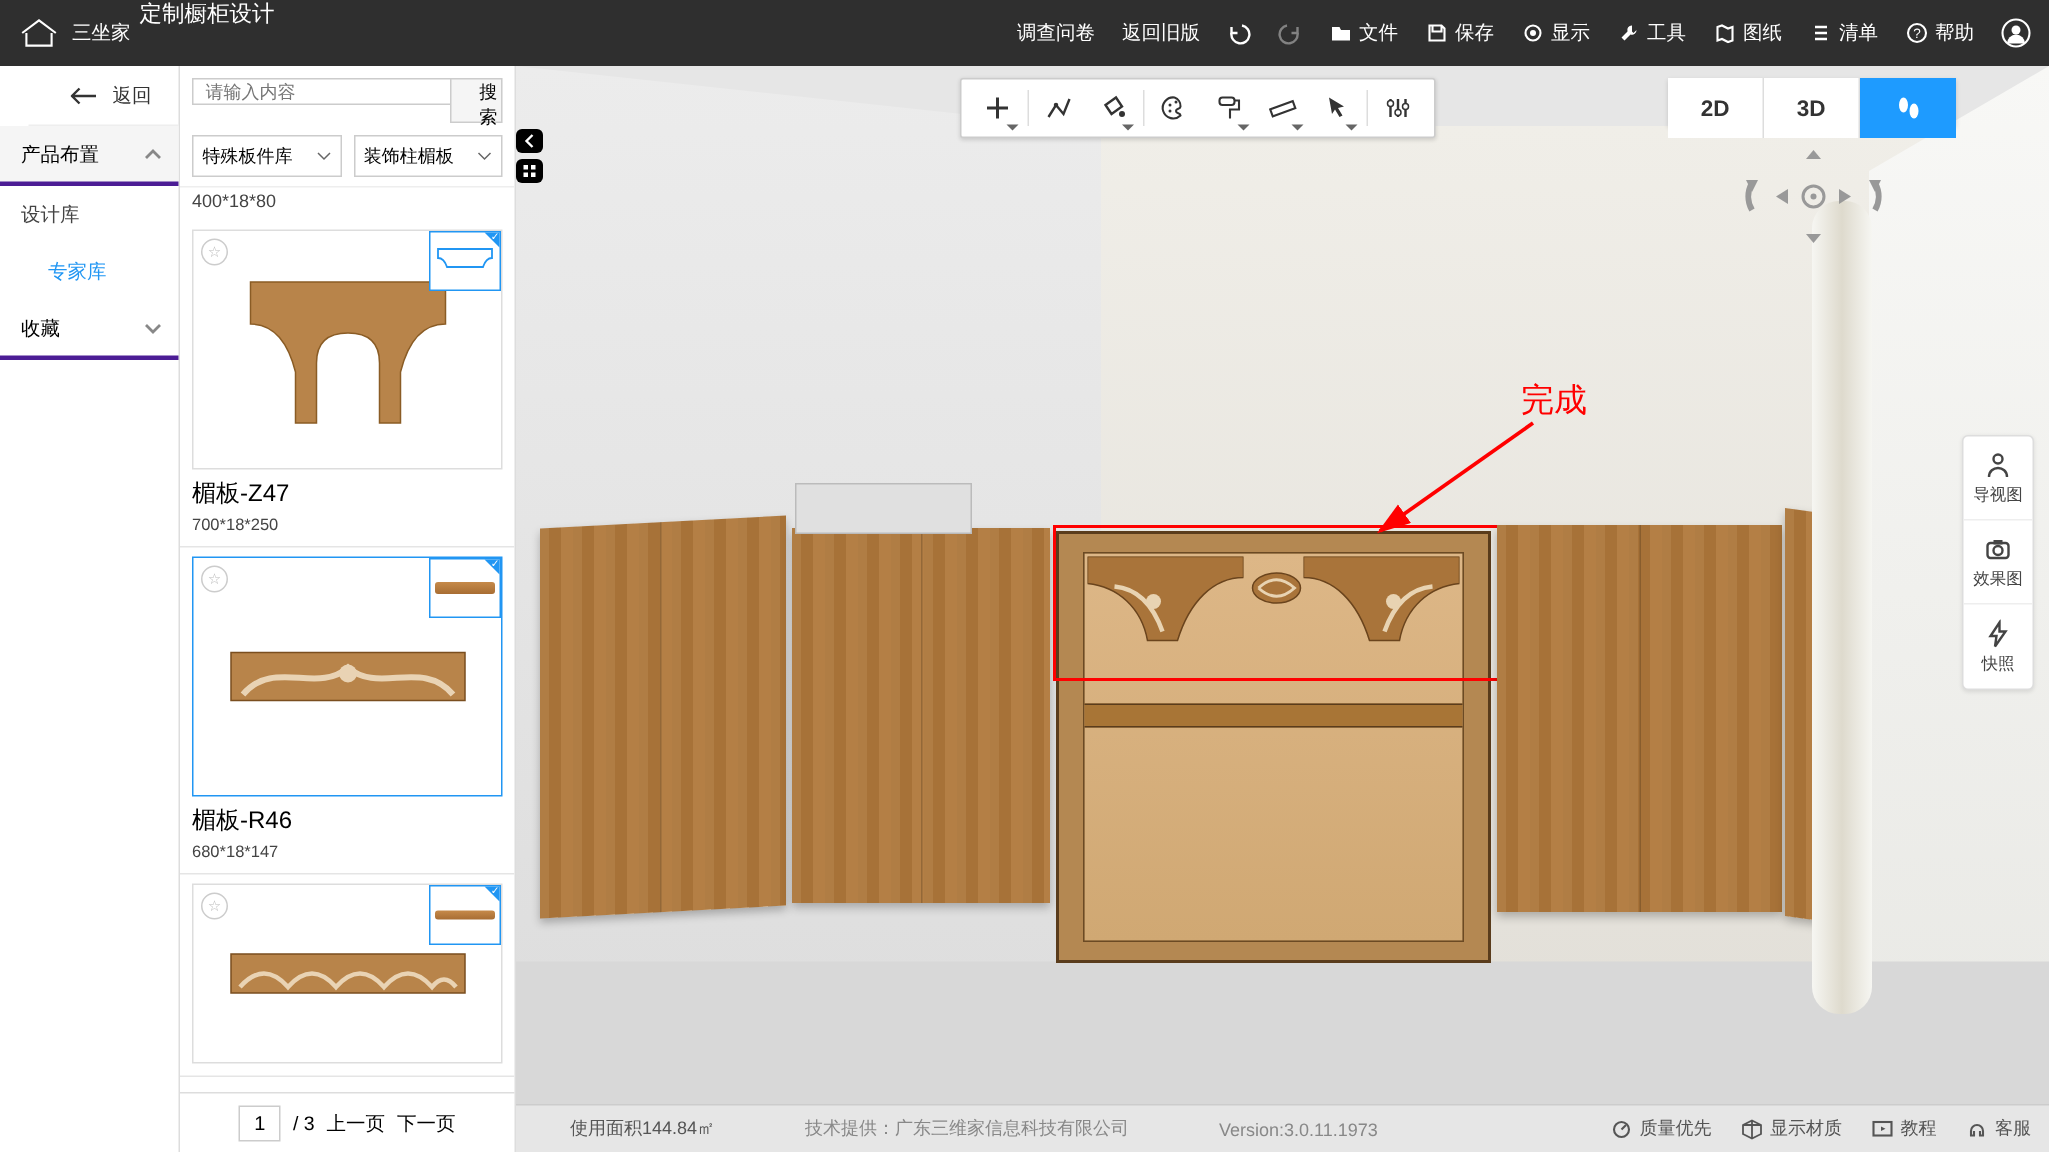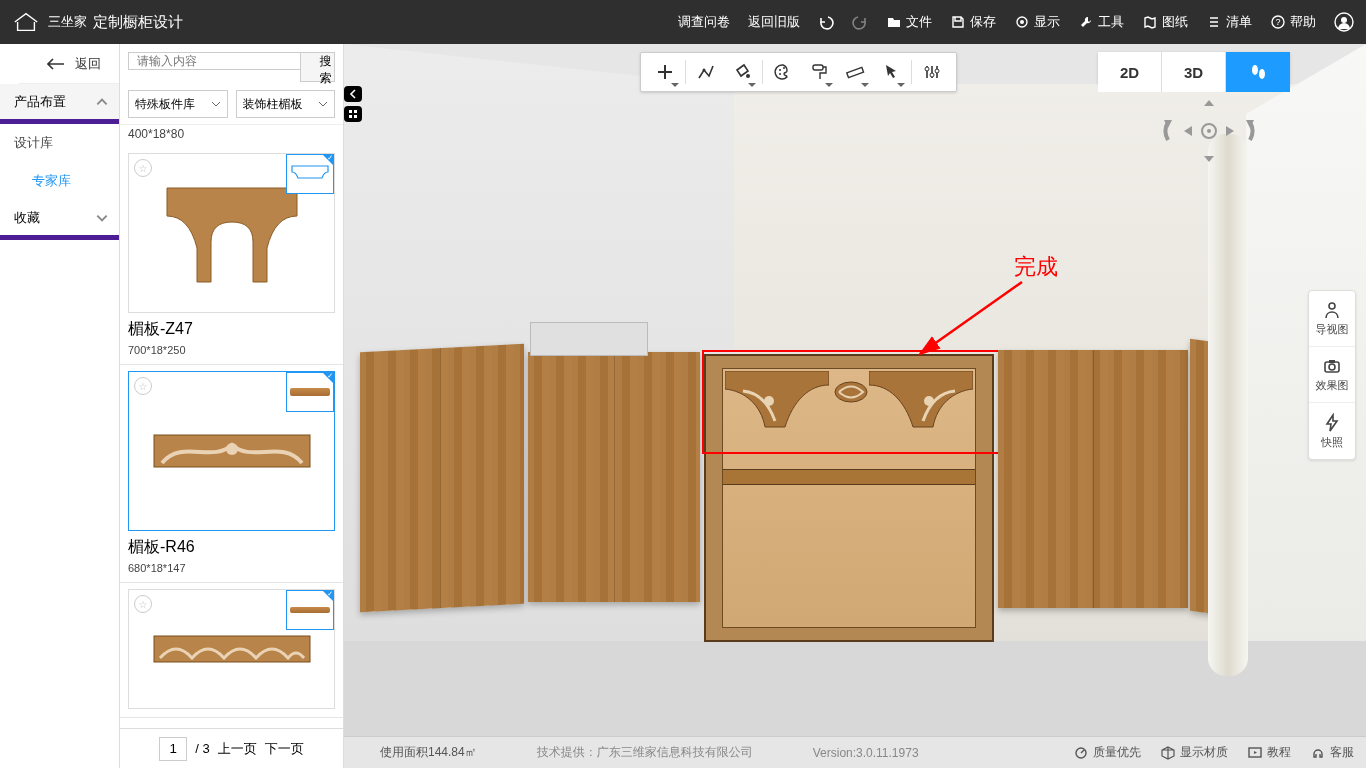--- a/index.html
+++ b/index.html
@@ -1,31 +1,31 @@
 <!DOCTYPE html>
 <html><head>
 <meta charset="utf-8">
 <style>
 * { margin: 0; padding: 0; box-sizing: border-box; font-family: "Microsoft YaHei", Arial, sans-serif; }
 html, body { width: 1366px; height: 768px; overflow: hidden; background:#fff; }
 
 
-.topbar { position:absolute; top:0; left:0; right:0; height:44px; background:#2f2f2f; color:#fff; display:flex; align-items:center; padding:0 12px; z-index:20; }
+.topbar { position:absolute; top:0; left:0; right:0; height:44px; background:#2f2f2f; color:#fff; display:flex; padding:0 12px; z-index:20; }
 .topbar .logo { display:flex; align-items:center; gap:8px; font-size:13px; }
 .topbar .logo svg { width:28px; height:20px; }
 .topbar .title { font-size:15px; margin-left:6px; }
 .topbar .spacer { flex:1; }
 .topbar .tmenu { display:flex; align-items:center; gap:18px; font-size:13px; }
 .topbar .tmenu .mi { display:flex; align-items:center; gap:4px; cursor:pointer; }
 .topbar .tmenu .ic { width:16px; height:16px; display:inline-flex; align-items:center; justify-content:center; }
 
 
 .leftbar { position:absolute; top:44px; left:0; width:120px; bottom:0; border-right:1px solid #ddd; background:#fff; z-index:15; }
 .leftbar .back { height:40px; display:flex; align-items:center; padding-left:28px; gap:10px; font-size:13px; color:#333; border-bottom:1px solid #eee; cursor:pointer;margin-left:19px; }
-.leftbar .cat { height:40px; display:flex; align-items:center; justify-content:space-between; padding:0 10px 0 14px; font-size:13px; border-bottom:5px solid #4c1d95; cursor:pointer; }
+.leftbar .cat { height:40px; display:flex; align-items:center; justify-content:space-between; padding:0 10px 0 14px; font-size:13px; border-bottom:3px solid #4c1d95; cursor:pointer; }
 .leftbar .cat.expanded { background:#f5f5f5; }
 .leftbar .sub { padding:10px 0 10px 14px; font-size:13px; color:#444; cursor:pointer; }
 .leftbar .sub.active { color:#2196f3;padding-left:32px; }
 .chev { width:14px; height:14px; }
 
 
 .libpanel { position:absolute; top:44px; left:120px; width:224px; bottom:0; border-right:1px solid #ddd; background:#fff; display:flex; flex-direction:column; z-index:14; }
 .libpanel .search { display:flex; padding:8px; gap:0; }
 .libpanel .search input { flex:1; height:18px; border:1px solid #ccc; border-right:none; padding:0 8px; font-size:12px; }
 .libpanel .search button { width:42px; height:30px; border:1px solid #ccc; background:#f5f5f5; font-size:12px; cursor:pointer;padding-left:16px; }
@@ -72,21 +72,21 @@
 .anno-text { position:absolute; color:#f00; font-size:22px; }
 .arrow-svg { position:absolute; }
 
 
 .tooltray { position:absolute; top:52px; left:640px; height:40px; background:#fff; border:1px solid #ccc; border-radius:2px; display:flex; align-items:center; padding:0 6px; z-index:18; box-shadow:0 1px 3px rgba(0,0,0,0.15); }
 .tooltray .tb { width:36px; height:36px; display:flex; align-items:center; justify-content:center; cursor:pointer; position:relative; }
 .tooltray .divider { width:1px; height:24px; background:#ddd; margin:0 2px; }
 .tooltray .dd { position:absolute; bottom:3px; right:4px; width:0; height:0; border-left:4px solid transparent; border-right:4px solid transparent; border-top:4px solid #666; }
 
 
-.viewmode { position:absolute; top:52px; right:76px; height:32px; display:flex; z-index:18; box-shadow:0 1px 3px rgba(0,0,0,0.15); }
+.viewmode { position:absolute; top:52px; right:62px; height:32px; display:flex; z-index:18; box-shadow:0 1px 3px rgba(0,0,0,0.15); }
 .viewmode .vb { width:64px; height:40px; display:flex; align-items:center; justify-content:center; font-weight:bold; font-size:15px; cursor:pointer; border-right:1px solid #ddd; }
 .viewmode .vb.white { background:#fff; color:#333; }
 .viewmode .vb.blue { background:#1e9bff; color:#fff; border:none; }
 
 
 .orbit { position:absolute; top:100px; right:102px; width:110px; height:70px; z-index:17; color:#888; }
 .orbit .oc { position:absolute; cursor:pointer; }
 
 
 .rdock { position:absolute; top:290px; right:10px; width:48px; background:#fff; border:1px solid #ddd; border-radius:4px; z-index:18; box-shadow:0 1px 3px rgba(0,0,0,0.1); }

